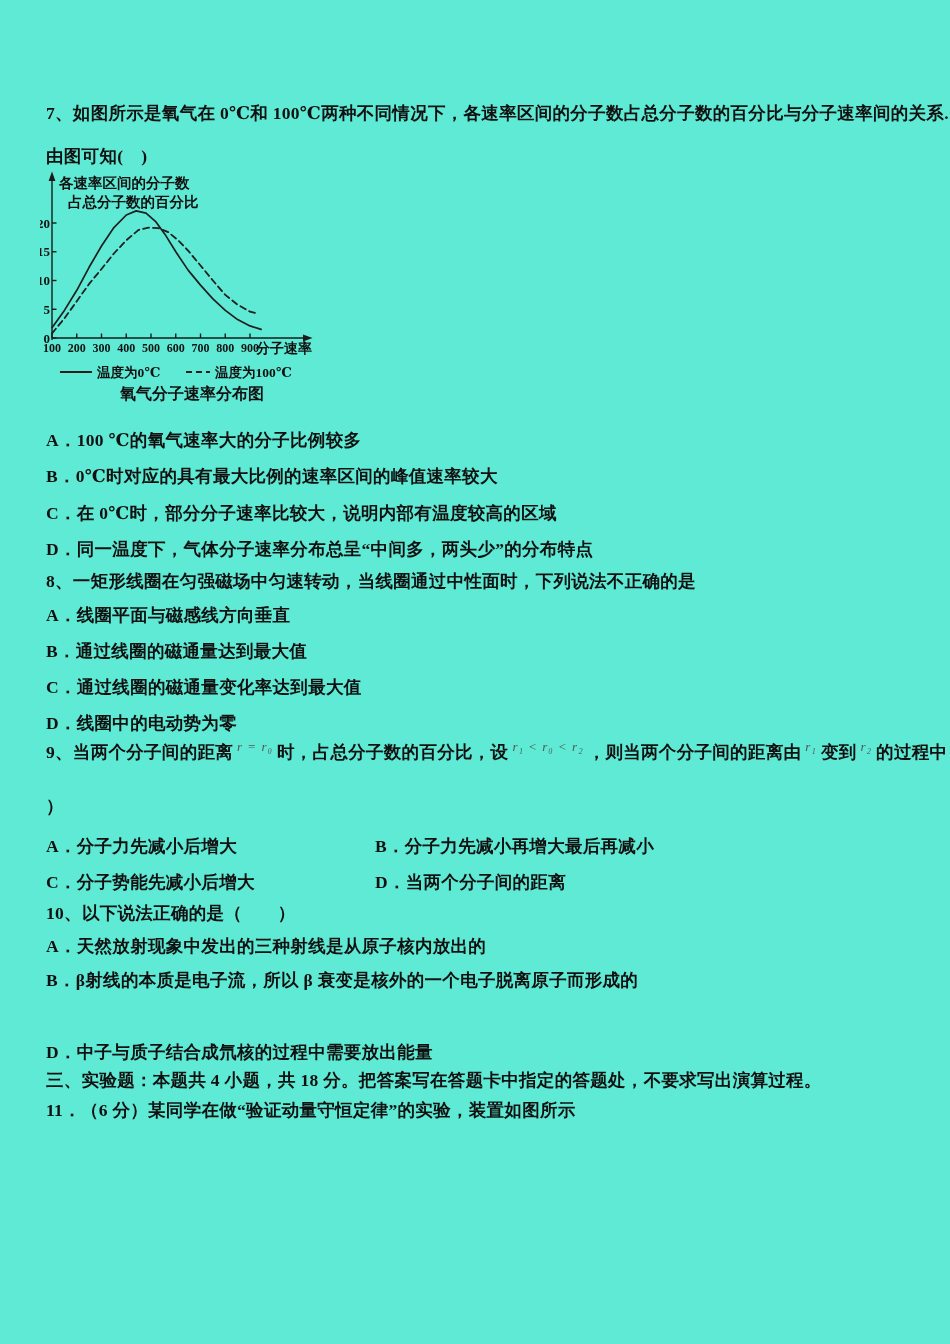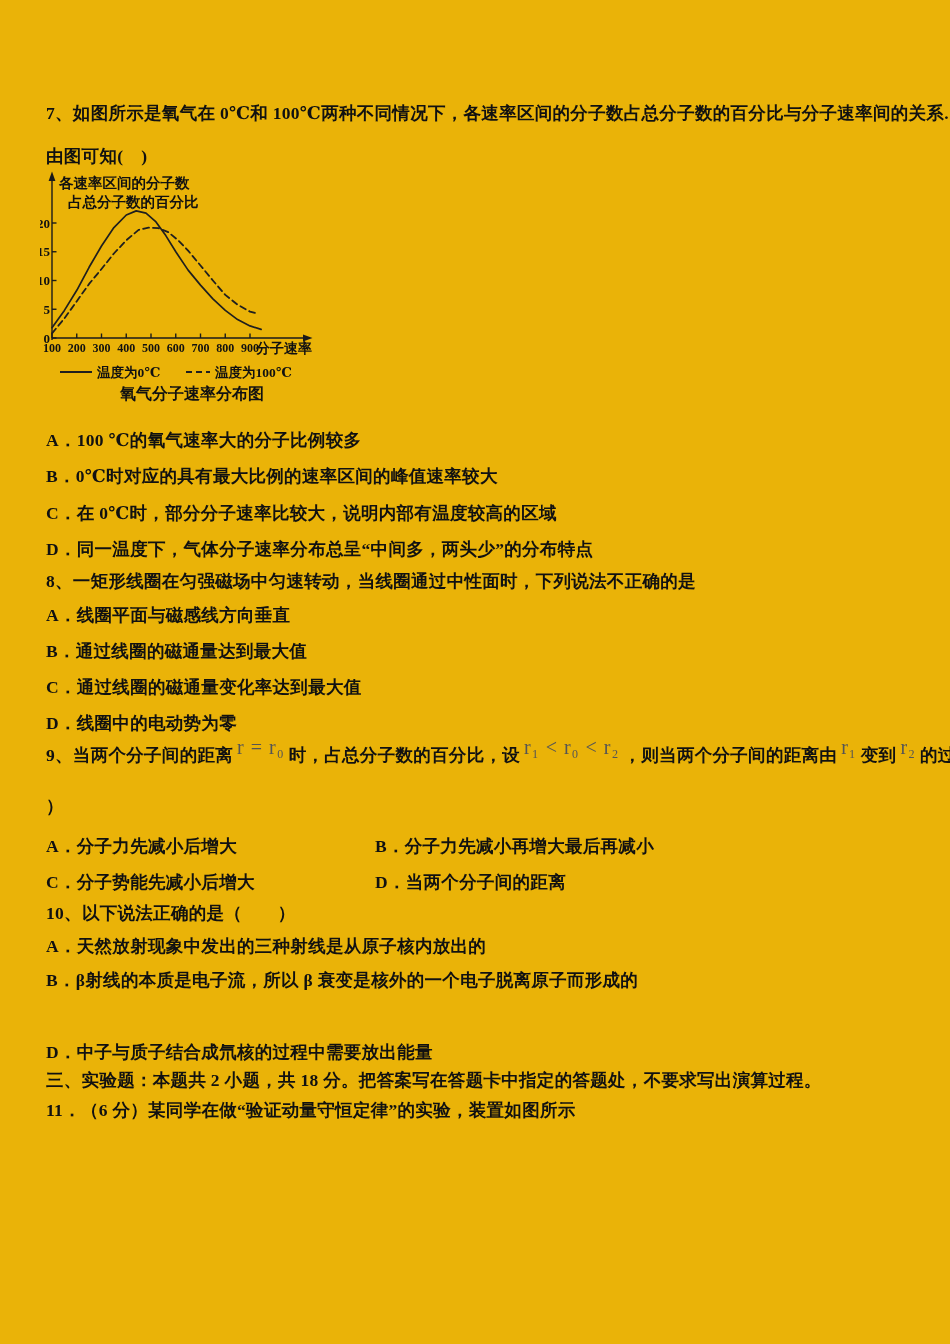--- a/index.html
+++ b/index.html
@@ -1,38 +1,39 @@
 <!DOCTYPE html>
 <html><head>
 <meta charset="utf-8">
 <style>
   html,body{margin:0;padding:0;background:#ffffff;}
   #page{
     position:relative;
     width:950px;height:1344px;
-    background:#eab308;
+    background:#5eead4;
     font-family:"Liberation Serif","DejaVu Serif","DejaVu Sans",serif;
     font-weight:bold;
     color:#111;
     overflow:hidden;
   }
   .line{
     position:absolute;
     left:46px;
     font-size:17.5px;
     line-height:1.2;
     white-space:nowrap;
     letter-spacing:0.3px;
   }
   .col2{left:375px;}
   .formula{
+    font-style:italic;
     font-weight:normal;
     color:#555;
     font-family:"Liberation Serif","DejaVu Sans",serif;
-    font-size:20px;
+    font-size:13px;
     position:relative;
     top:-7px;
     padding:0 4px;
     letter-spacing:1px;
   }
   .chart{position:absolute;left:40px;top:168px;width:300px;height:242px;}
   .chart svg{display:block;}
   .axis,.tick{stroke:#1a1a1a;stroke-width:1.4;}
   .arrowhead{fill:#1a1a1a;stroke:none;}
   .curve{fill:none;stroke:#1f1f1f;stroke-width:1.7;stroke-linejoin:round;stroke-linecap:round;}
@@ -135,16 +136,16 @@
   <div class="line" style="top:836px">A．分子力先减小后增大</div>
   <div class="line col2" style="top:836px">B．分子力先减小再增大最后再减小</div>
   <div class="line" style="top:872px">C．分子势能先减小后增大</div>
   <div class="line col2" style="top:872px">D．当两个分子间的距离</div>
 
   <div class="line" style="top:903px">10、以下说法正确的是（　　）</div>
   <div class="line" style="top:936px">A．天然放射现象中发出的三种射线是从原子核内放出的</div>
   <div class="line" style="top:970px">B．β射线的本质是电子流，所以 β 衰变是核外的一个电子脱离原子而形成的</div>
   <div class="line" style="top:1042px">D．中子与质子结合成氘核的过程中需要放出能量</div>
 
-  <div class="line" style="top:1070px">三、实验题：本题共 2 小题，共 18 分。把答案写在答题卡中指定的答题处，不要求写出演算过程。</div>
+  <div class="line" style="top:1070px">三、实验题：本题共 4 小题，共 18 分。把答案写在答题卡中指定的答题处，不要求写出演算过程。</div>
   <div class="line" style="top:1100px">11．（6 分）某同学在做“验证动量守恒定律”的实验，装置如图所示</div>
 
 </div>
 
 </body></html>

